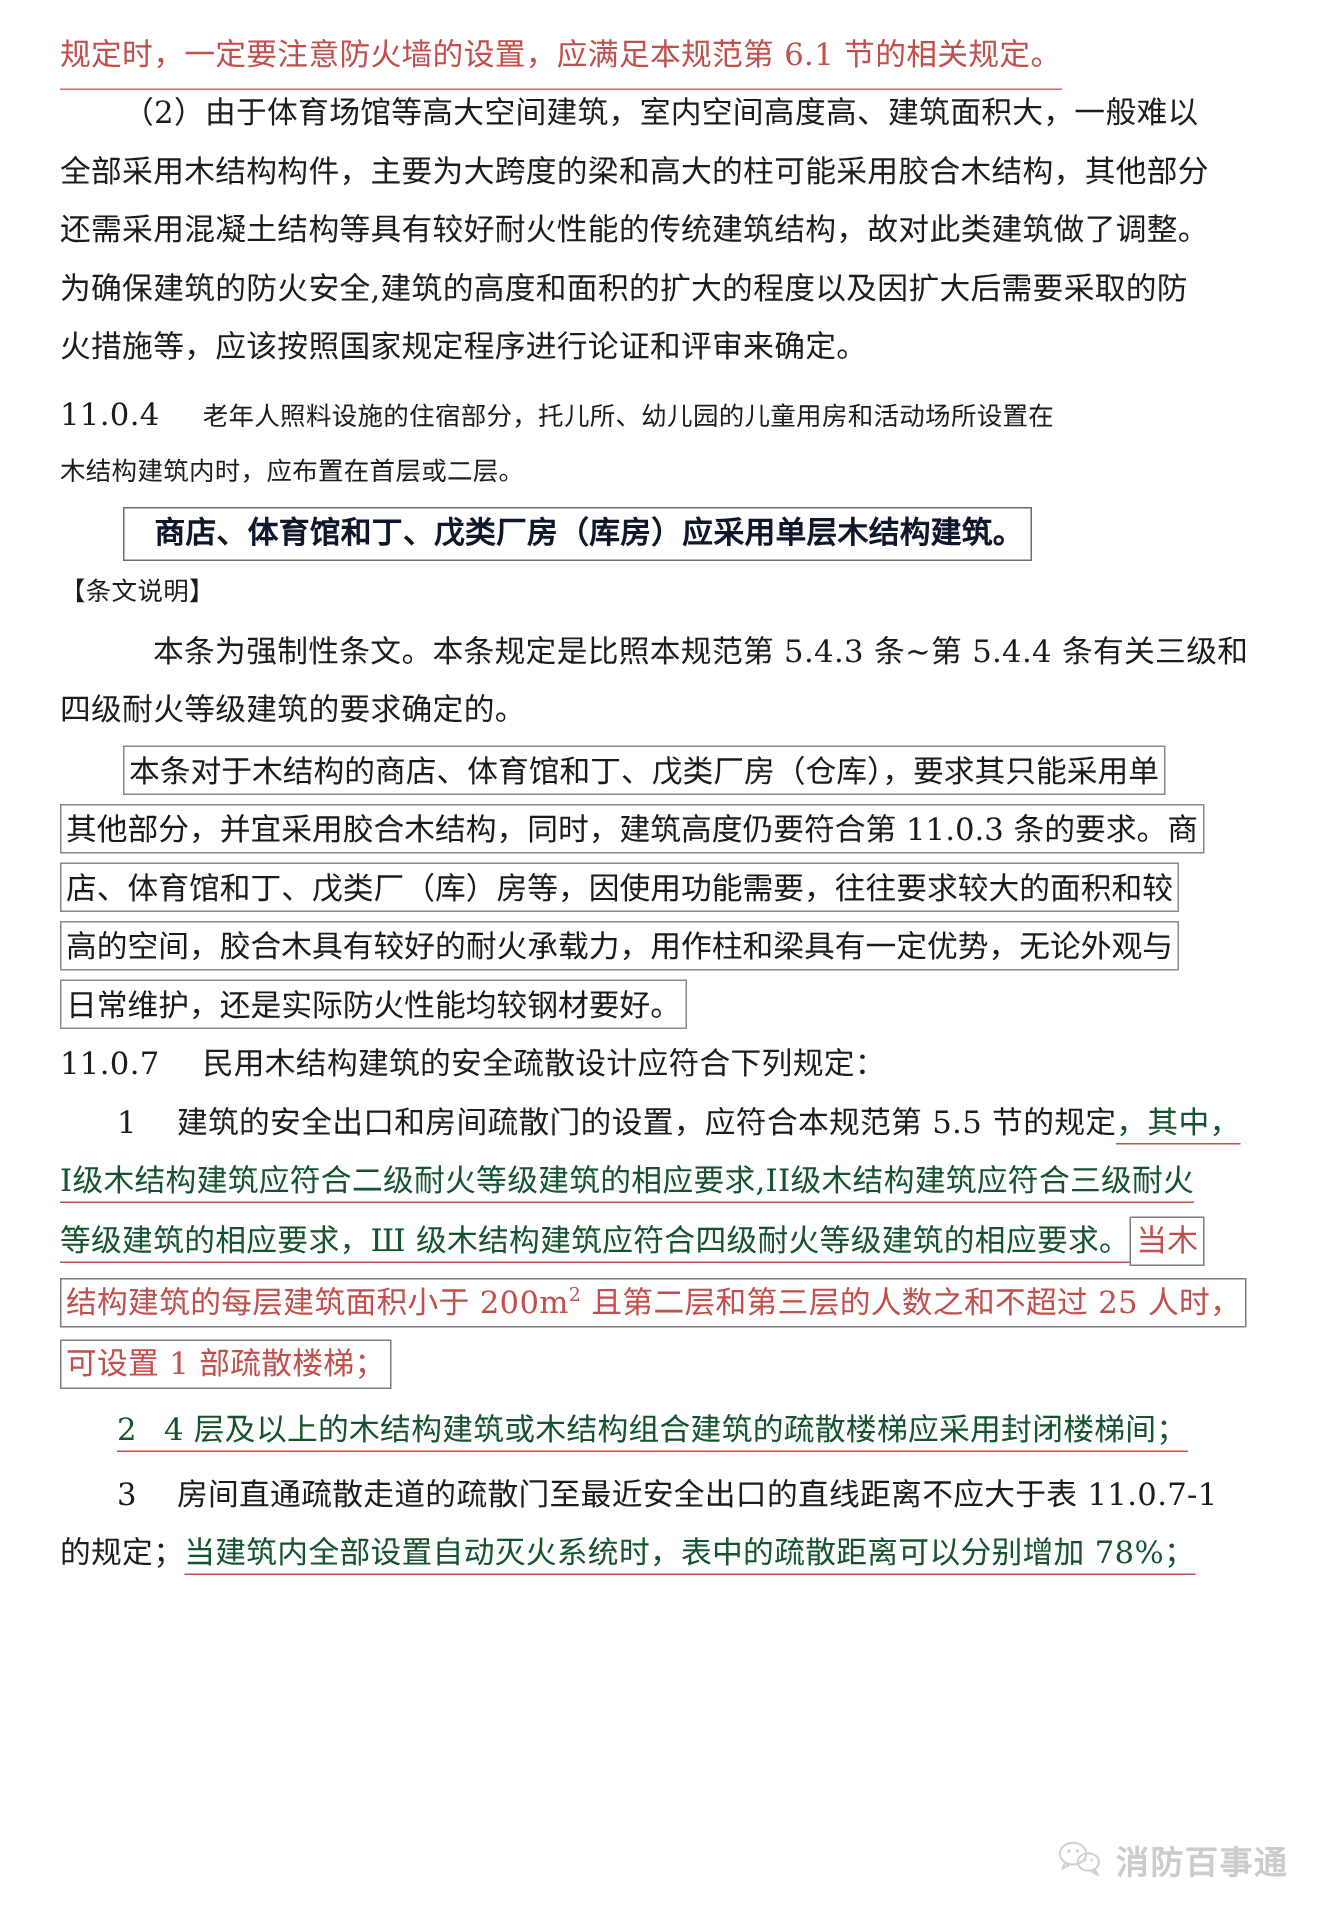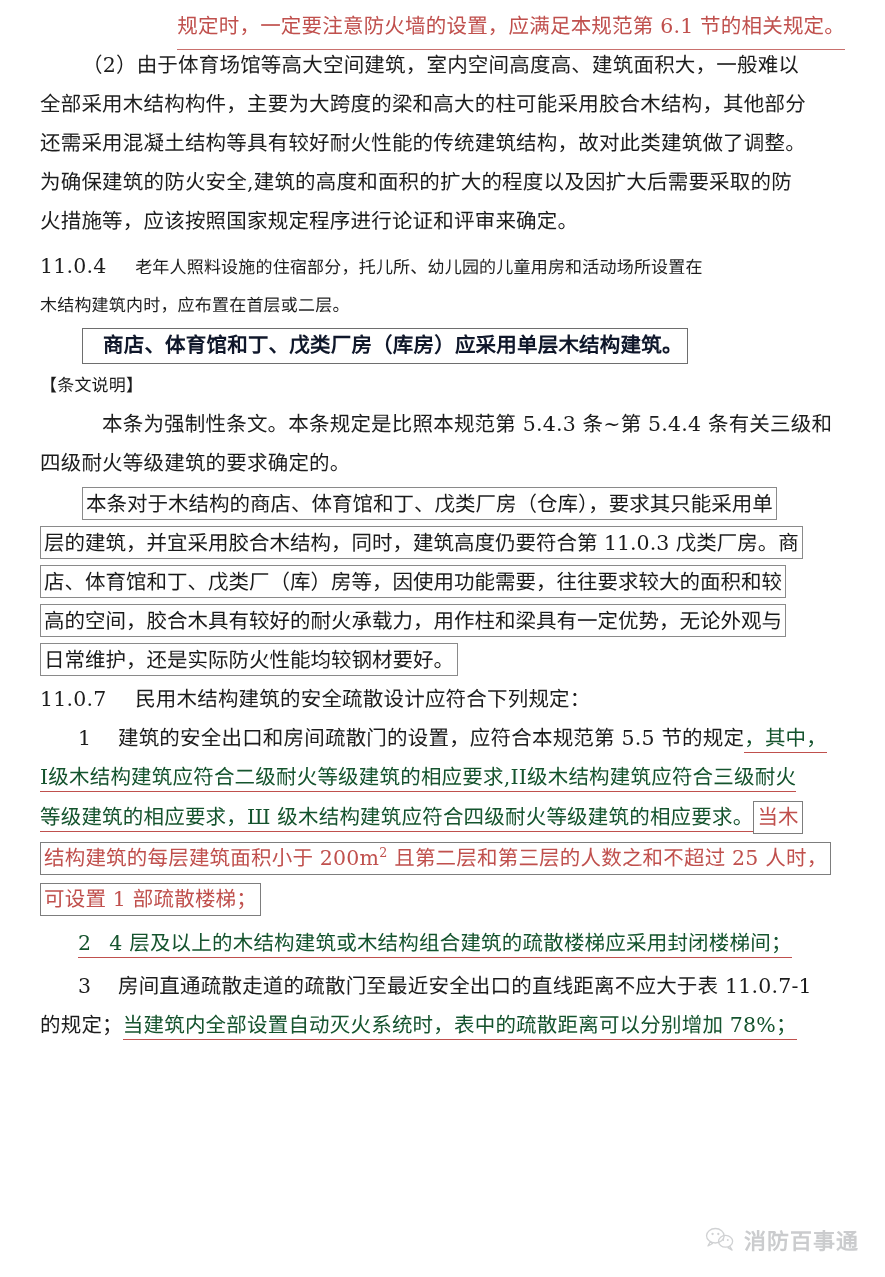--- a/index.html
+++ b/index.html
@@ -128,21 +128,21 @@
     letter-spacing: 1px;
     white-space: nowrap;
   }
 </style>
 </head>
 <body>
 
 <div class="page">
   <div class="body-col">
 
-    <div class="ln redline" style="margin-top:7px;text-align:right;">
+    <div class="ln redline" style="margin-top:17px;">
       <span class="uspan">规定时，一定要注意防火墙的设置，应满足本规范第 6.1 节的相关规定。</span>
     </div>
 
     <div class="ln indent">（2）由于体育场馆等高大空间建筑，室内空间高度高、建筑面积大，一般难以</div>
     <div class="ln">全部采用木结构构件，主要为大跨度的梁和高大的柱可能采用胶合木结构，其他部分</div>
     <div class="ln">还需采用混凝土结构等具有较好耐火性能的传统建筑结构，故对此类建筑做了调整。</div>
     <div class="ln">为确保建筑的防火安全,建筑的高度和面积的扩大的程度以及因扩大后需要采取的防</div>
     <div class="ln">火措施等，应该按照国家规定程序进行论证和评审来确定。</div>
 
     <div class="ln" style="margin-top:6px;">
@@ -158,21 +158,21 @@
     <div class="ln clause-bold">【条文说明】</div>
 
     <div class="ln indent2">本条为强制性条文。本条规定是比照本规范第 5.4.3 条~第 5.4.4 条有关三级和</div>
     <div class="ln">四级耐火等级建筑的要求确定的。</div>
 
     <div class="boxpara">
       <div class="bl" style="padding-left:42px;">
         <span class="cell">本条对于木结构的商店、体育馆和丁、戊类厂房（仓库），要求其只能采用单</span>
       </div>
       <div class="bl">
-        <span class="cell">层的建筑，并宜采用胶合木结构，同时，建筑高度仍要符合第 11.0.3 戊类厂房。商</span>
+        <span class="cell">其他部分，并宜采用胶合木结构，同时，建筑高度仍要符合第 11.0.3 条的要求。商</span>
       </div>
       <div class="bl">
         <span class="cell">店、体育馆和丁、戊类厂（库）房等，因使用功能需要，往往要求较大的面积和较</span>
       </div>
       <div class="bl">
         <span class="cell">高的空间，胶合木具有较好的耐火承载力，用作柱和梁具有一定优势，无论外观与</span>
       </div>
       <div class="bl">
         <span class="cell">日常维护，还是实际防火性能均较钢材要好。</span>
       </div>

